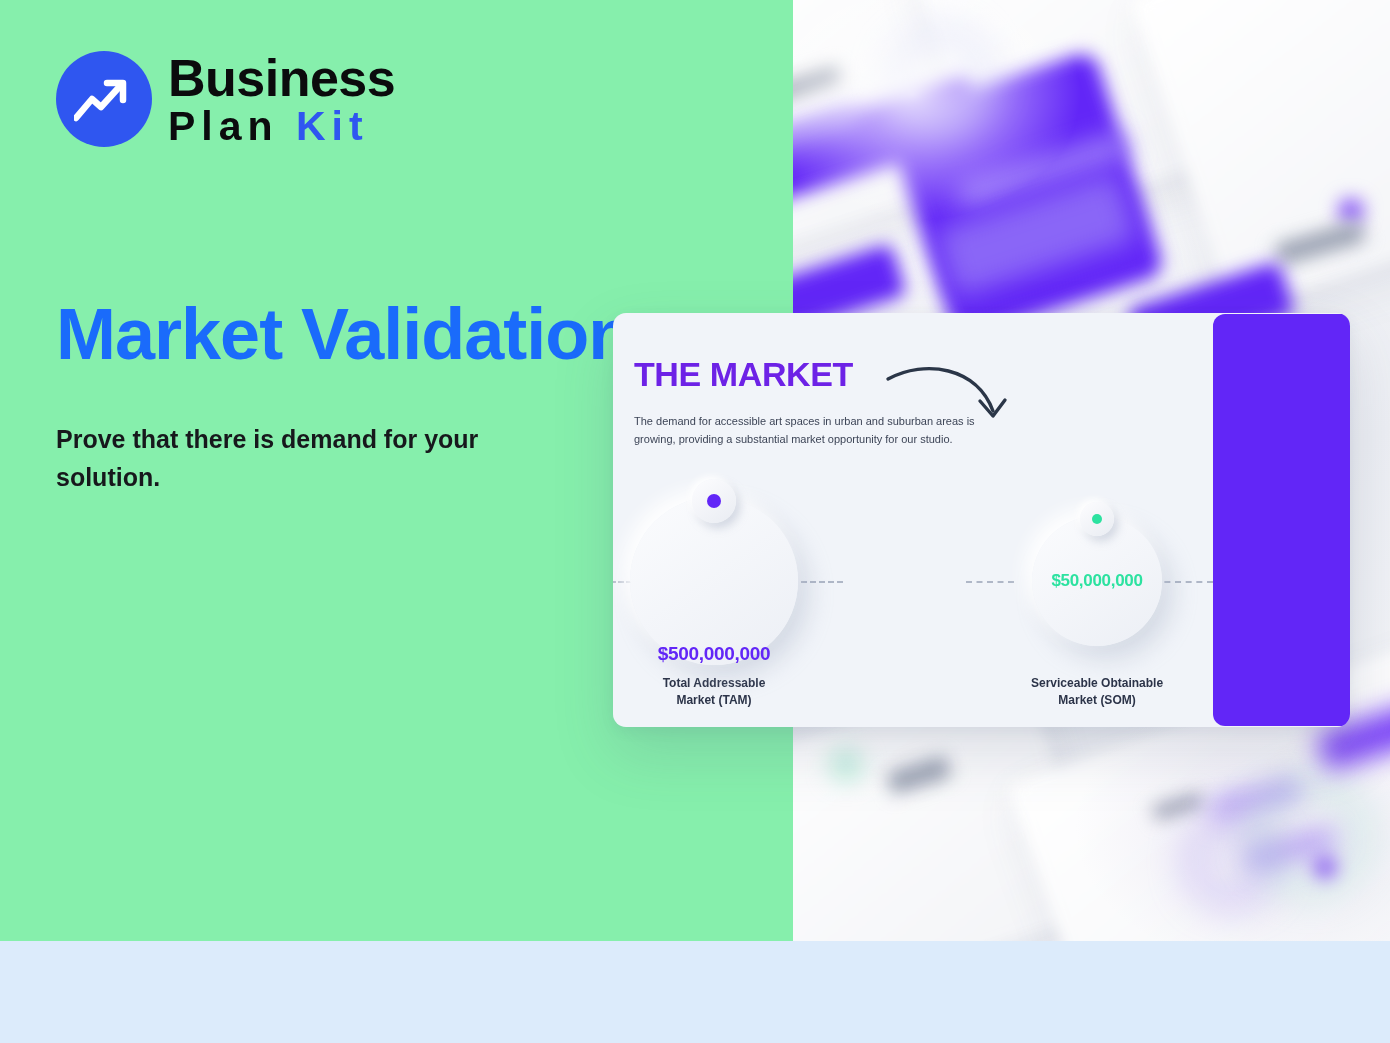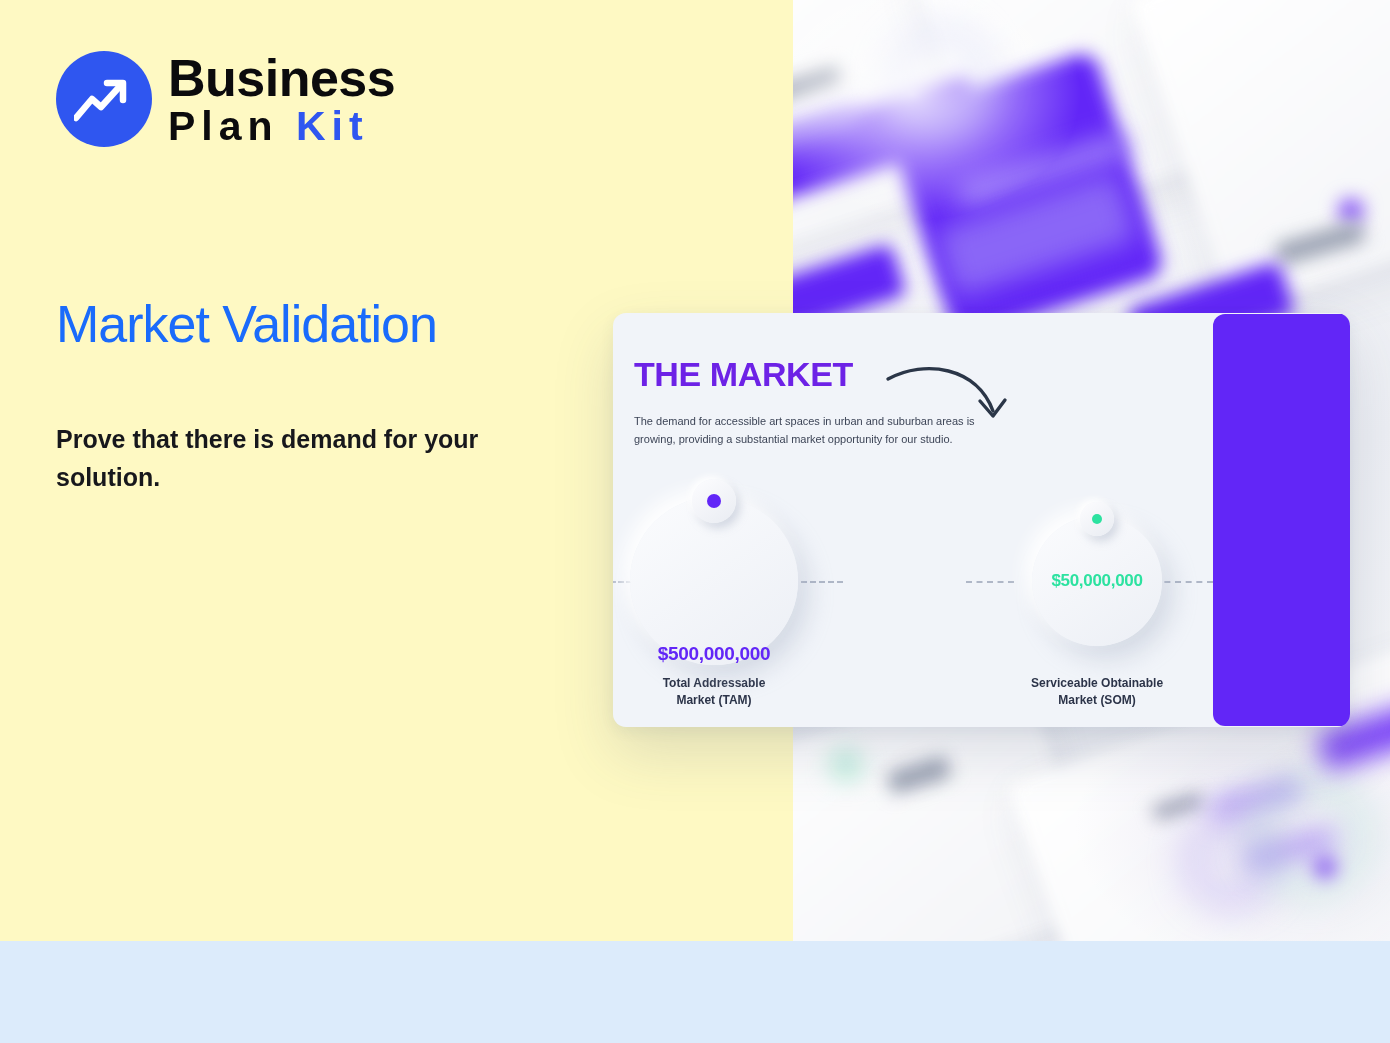--- a/index.html
+++ b/index.html
@@ -43,21 +43,21 @@
     border-radius: 14px;
     filter: blur(7px);
     box-shadow: 0 18px 40px rgba(100,110,140,0.13);
   }
 
   
   .left-panel {
     position: absolute;
     left: 0; top: 0;
     width: 793px; height: 941px;
-    background: #fef9c3;
+    background: #86efac;
     z-index: 5;
   }
 
   
   .logo-row {
     position: absolute;
     left: 56px; top: 50px;
     display: flex; align-items: center; gap: 16px;
   }
   .logo-mark {
@@ -74,21 +74,21 @@
   .logo-word .l2 {
     display: block; margin-top: 2px;
     font-size: 41px; font-weight: 700; letter-spacing: 6px;
   }
   .logo-word .l2 .plan { color: #0b0b0d; }
   .logo-word .l2 .kit { color: #2f56f0; }
 
   
   .headline {
     position: absolute; left: 56px; top: 297px;
-    font-size: 52px; font-weight: 400; color: #1a6bfb;
+    font-size: 72px; font-weight: 700; color: #1a6bfb;
     letter-spacing: -1px; line-height: 1.05; text-align: right;
   }
   .lead {
     position: absolute; left: 56px; top: 420px;
     width: 520px;
     font-size: 25px; font-weight: 700; color: #17181c;
     line-height: 1.52;
   }
   .body-copy {
     position: absolute; left: 56px; top: 533px;

